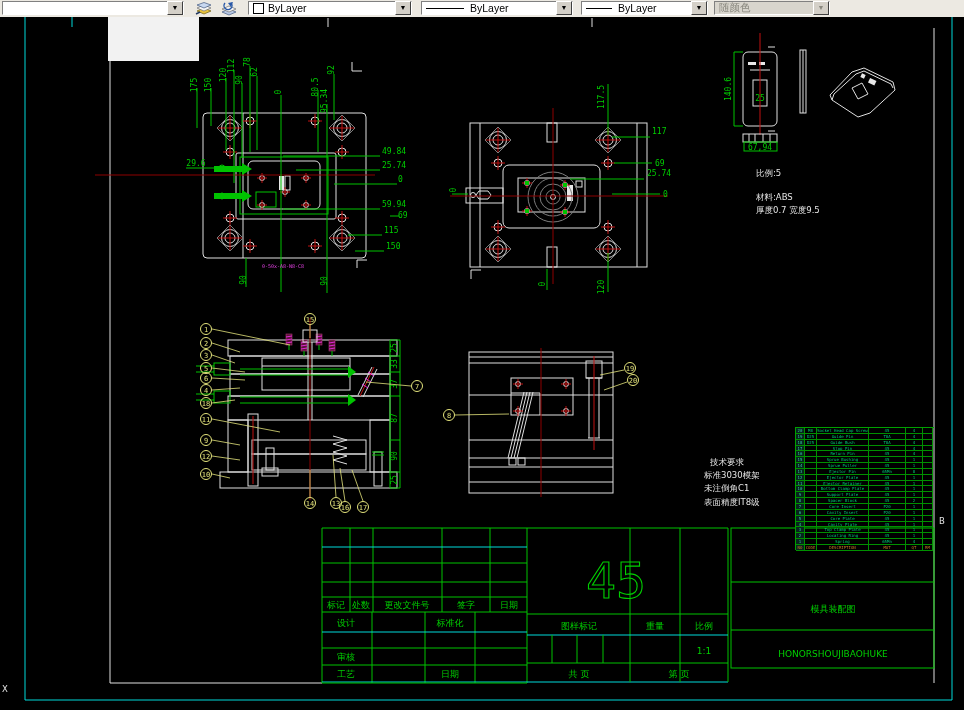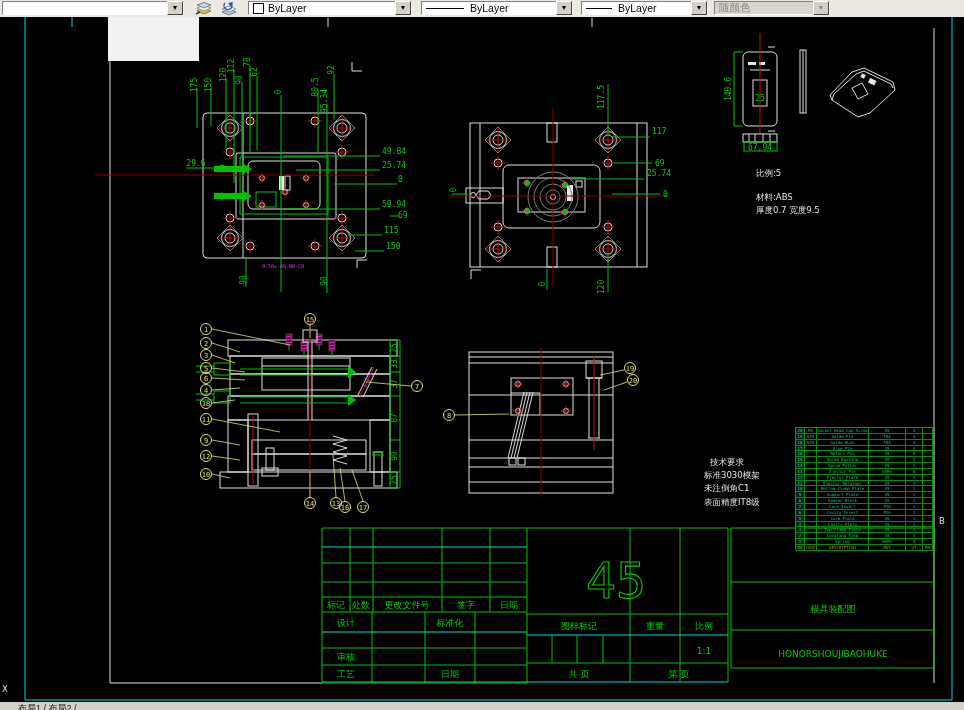--- a/index.html
+++ b/index.html
@@ -752,17 +752,14 @@
       <div class="bom-row bom-head">
         <div class="bc c0">NO</div>
         <div class="bc c1">CODE</div>
         <div class="bc c2">DESCRIPTION</div>
         <div class="bc c3">MAT</div>
         <div class="bc c4">QT</div>
         <div class="bc c5">RM</div>
       </div>
     </div>
 
-  <div id="statusbar">
-    <span>布局1 / 布局2 /</span>
-  </div>
 
 </div>
 
 </body></html>

